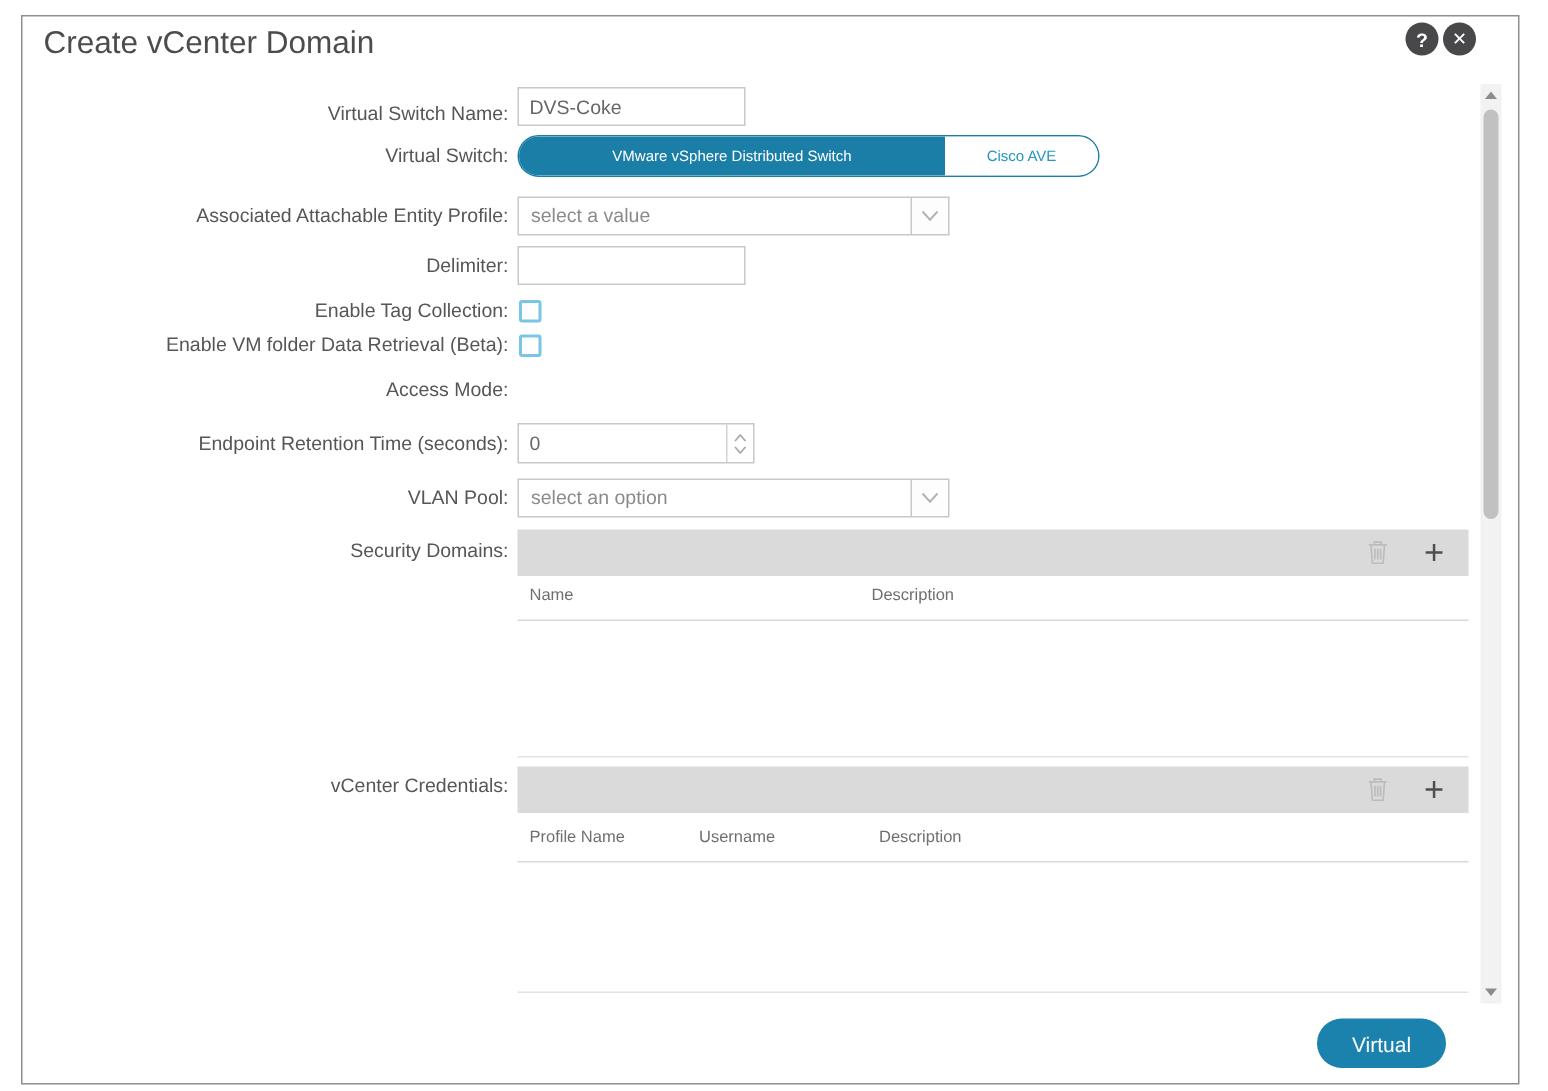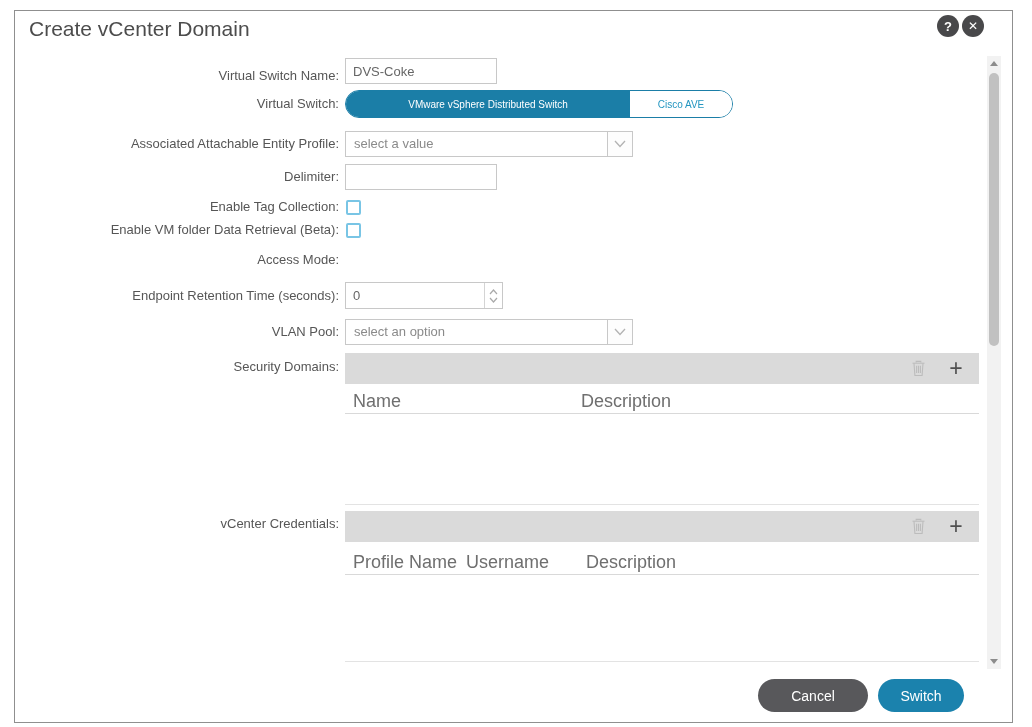--- a/index.html
+++ b/index.html
@@ -44,21 +44,21 @@
   .spin-text { flex:1; font-size:13px; color:#666; line-height:25px; padding-left:7px; }
   .spin-ctrl { width:18px; border-left:1px solid #d4d4d4; display:flex; flex-direction:column;
                align-items:center; justify-content:center; gap:2px; cursor:pointer; }
 
   .tbl-toolbar { position:absolute; left:330px; width:634px; height:31px; background:#dadada; }
   .tb-icon { position:absolute; top:6px; width:18px; height:19px; display:flex;
              align-items:center; justify-content:center; cursor:pointer; }
   .tb-trash { right:52px; }
   .tb-plus  { right:14px; font-size:23px; font-weight:300; color:#4f4f4f; line-height:19px; }
 
-  .tbl-header { position:absolute; font-size:18px; color:#6f6f6f; }
+  .tbl-header { position:absolute; font-size:11px; color:#6f6f6f; }
   .hline { position:absolute; height:1px; background:#d9d9d9; }
 
   .footer-btn { position:absolute; top:668px; height:33px; border:none; border-radius:17px;
                 color:#fff; font-size:14px; font-family:"Liberation Sans",sans-serif; cursor:pointer; }
   .cancel-btn { left:743px; width:110px; background:#58585b; }
   .submit-btn { left:863px; width:86px;  background:#1b82ad; }
 
   .scrollbar { position:absolute; left:972px; top:45px; width:14px; height:613px; background:#f2f2f2; }
   .sb-thumb { position:absolute; left:2px; top:17px; width:10px; height:273px; background:#c1c1c1; border-radius:5px; }
   .sb-up { position:absolute; left:3px; top:5px; width:0; height:0;
@@ -170,22 +170,21 @@
       <div class="tb-icon tb-plus">
         <span>+</span>
       </div>
     </div>
     <div class="tbl-header" style="left:338px; top:541px">Profile Name</div>
     <div class="tbl-header" style="left:451px; top:541px">Username</div>
     <div class="tbl-header" style="left:571px; top:541px">Description</div>
     <div class="hline" style="left:330px; top:563px; width:634px"></div>
     <div class="hline" style="left:330px; top:650px; width:634px; background:#e3e3e3"></div>
 
-    <button class="footer-btn cancel-btn">Cancel</button>
-    <button class="footer-btn submit-btn">Switch</button>
+    <button class="footer-btn submit-btn">Virtual</button>
 
     <div class="scrollbar">
       <div class="sb-up"></div>
       <div class="sb-thumb"></div>
       <div class="sb-down"></div>
     </div>
 
   </div>
 </div>
 

